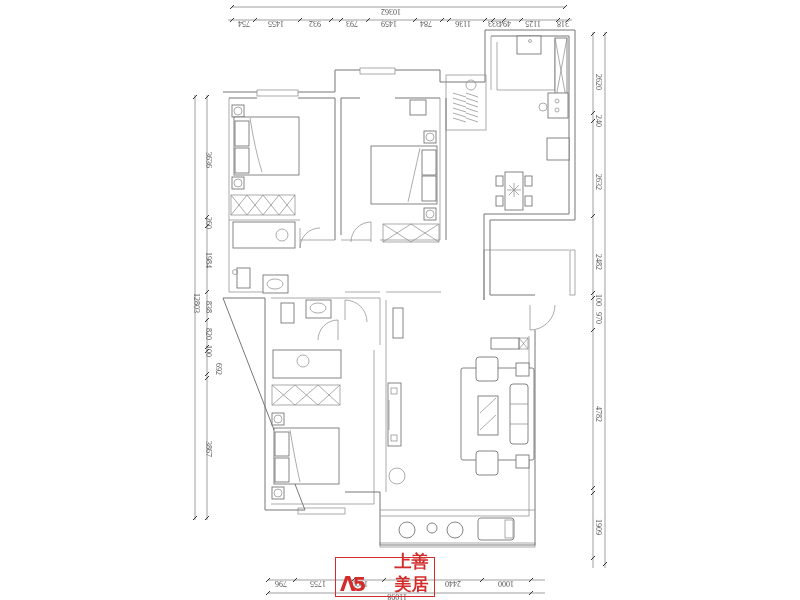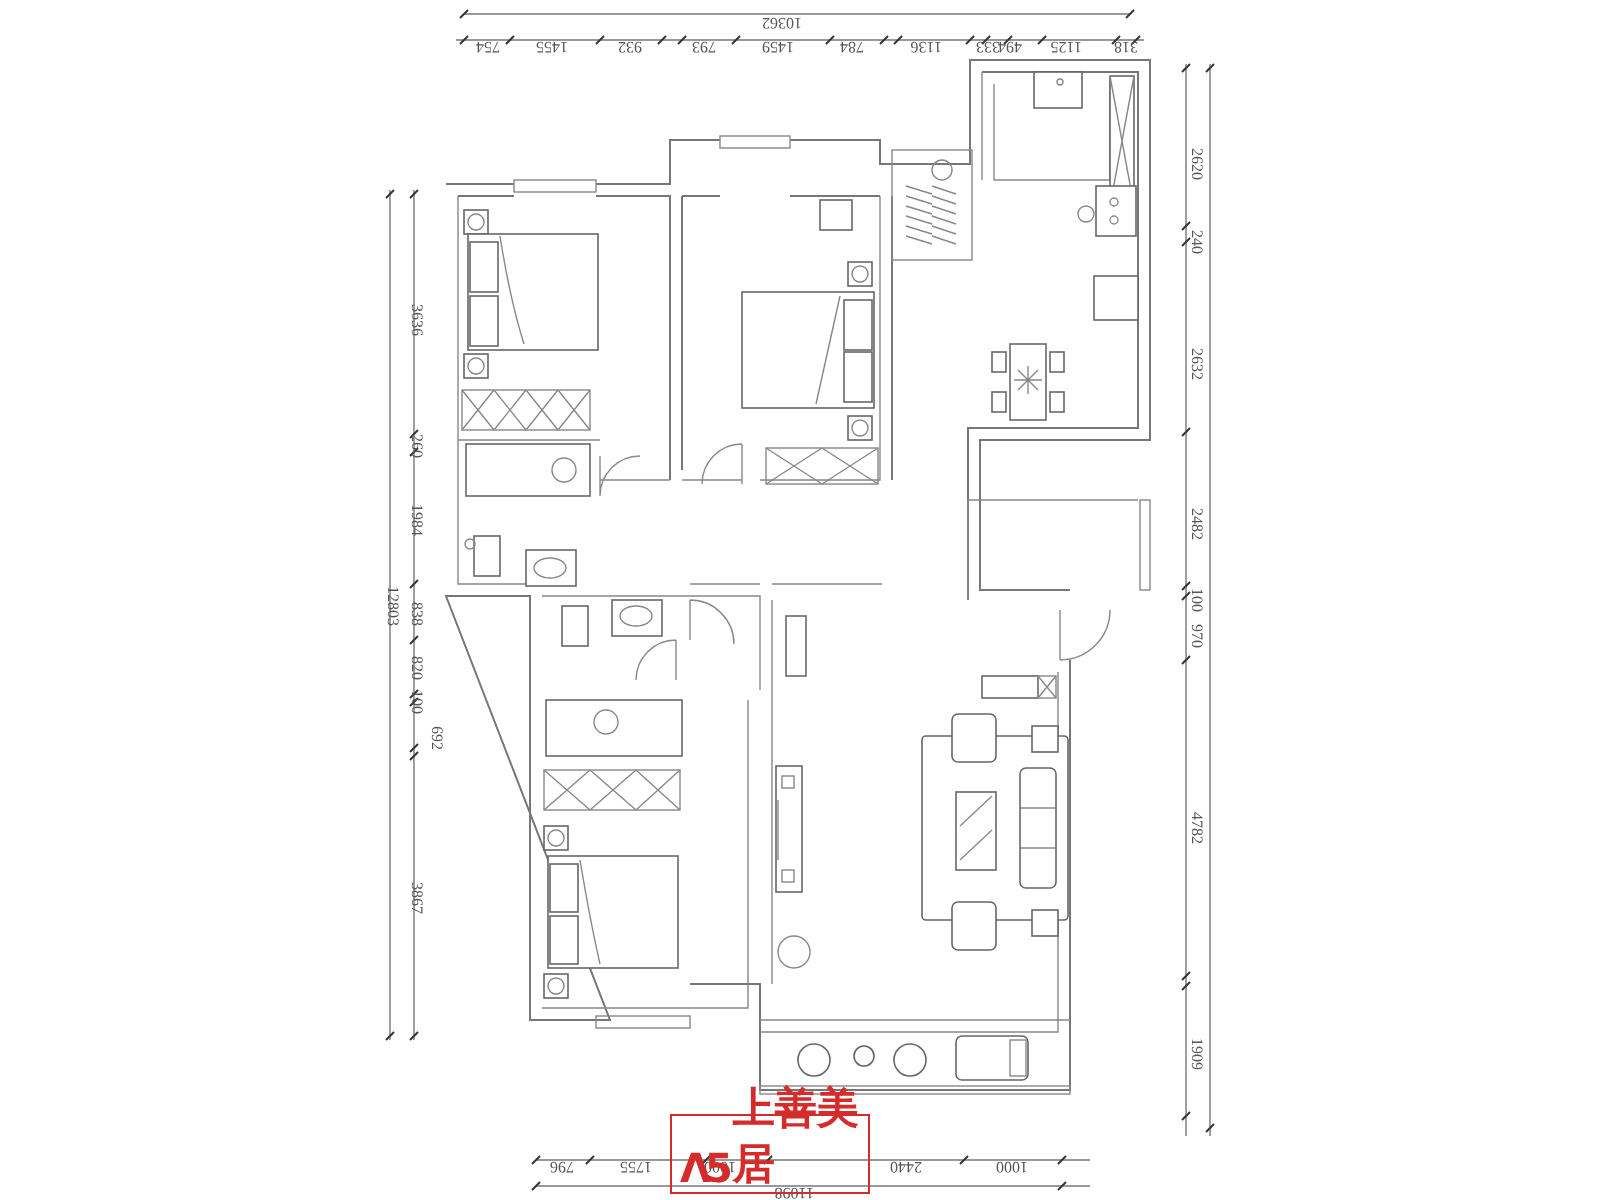--- a/index.html
+++ b/index.html
@@ -6,21 +6,21 @@
   body{width:800px;height:600px;position:relative;overflow:hidden;font-family:"Liberation Serif","DejaVu Serif",serif;}
   #plan{position:absolute;left:0;top:0;width:800px;height:600px;}
   .dim-text{font-size:8px;fill:#555;font-family:"Liberation Serif","DejaVu Serif",serif;}
   .wall{fill:none;stroke:#777;stroke-width:1;}
   .thin{fill:none;stroke:#888;stroke-width:0.7;}
   .furn{fill:#fff;stroke:#666;stroke-width:0.8;}
   .dimline{stroke:#777;stroke-width:0.7;}
   .tick{stroke:#333;stroke-width:1;}
   #logo{position:absolute;left:335px;top:557px;width:100px;height:40px;border:1.5px solid #d42b2b;box-sizing:border-box;display:flex;align-items:flex-end;padding-left:4px;}
   #logo .mark{color:#d42b2b;font-size:20px;font-weight:bold;font-family:"DejaVu Sans",sans-serif;letter-spacing:-3px;margin-right:3px;}
-  #logo .name{color:#d42b2b;font-size:21px;font-weight:bold;font-family:"DejaVu Sans",sans-serif;}
+  #logo .name{color:#d42b2b;font-size:17px;font-weight:bold;font-family:"DejaVu Sans",sans-serif;margin-left:28px;}
 </style>
 </head>
 <body>
 
 <svg id="plan" viewBox="0 0 800 600" xmlns="http://www.w3.org/2000/svg">
 
   <g>
     <line class="dimline" x1="232" y1="7" x2="565" y2="7"></line>
     <line class="tick" x1="230" y1="9" x2="234" y2="5"></line>
     <line class="tick" x1="563" y1="9" x2="567" y2="5"></line>

